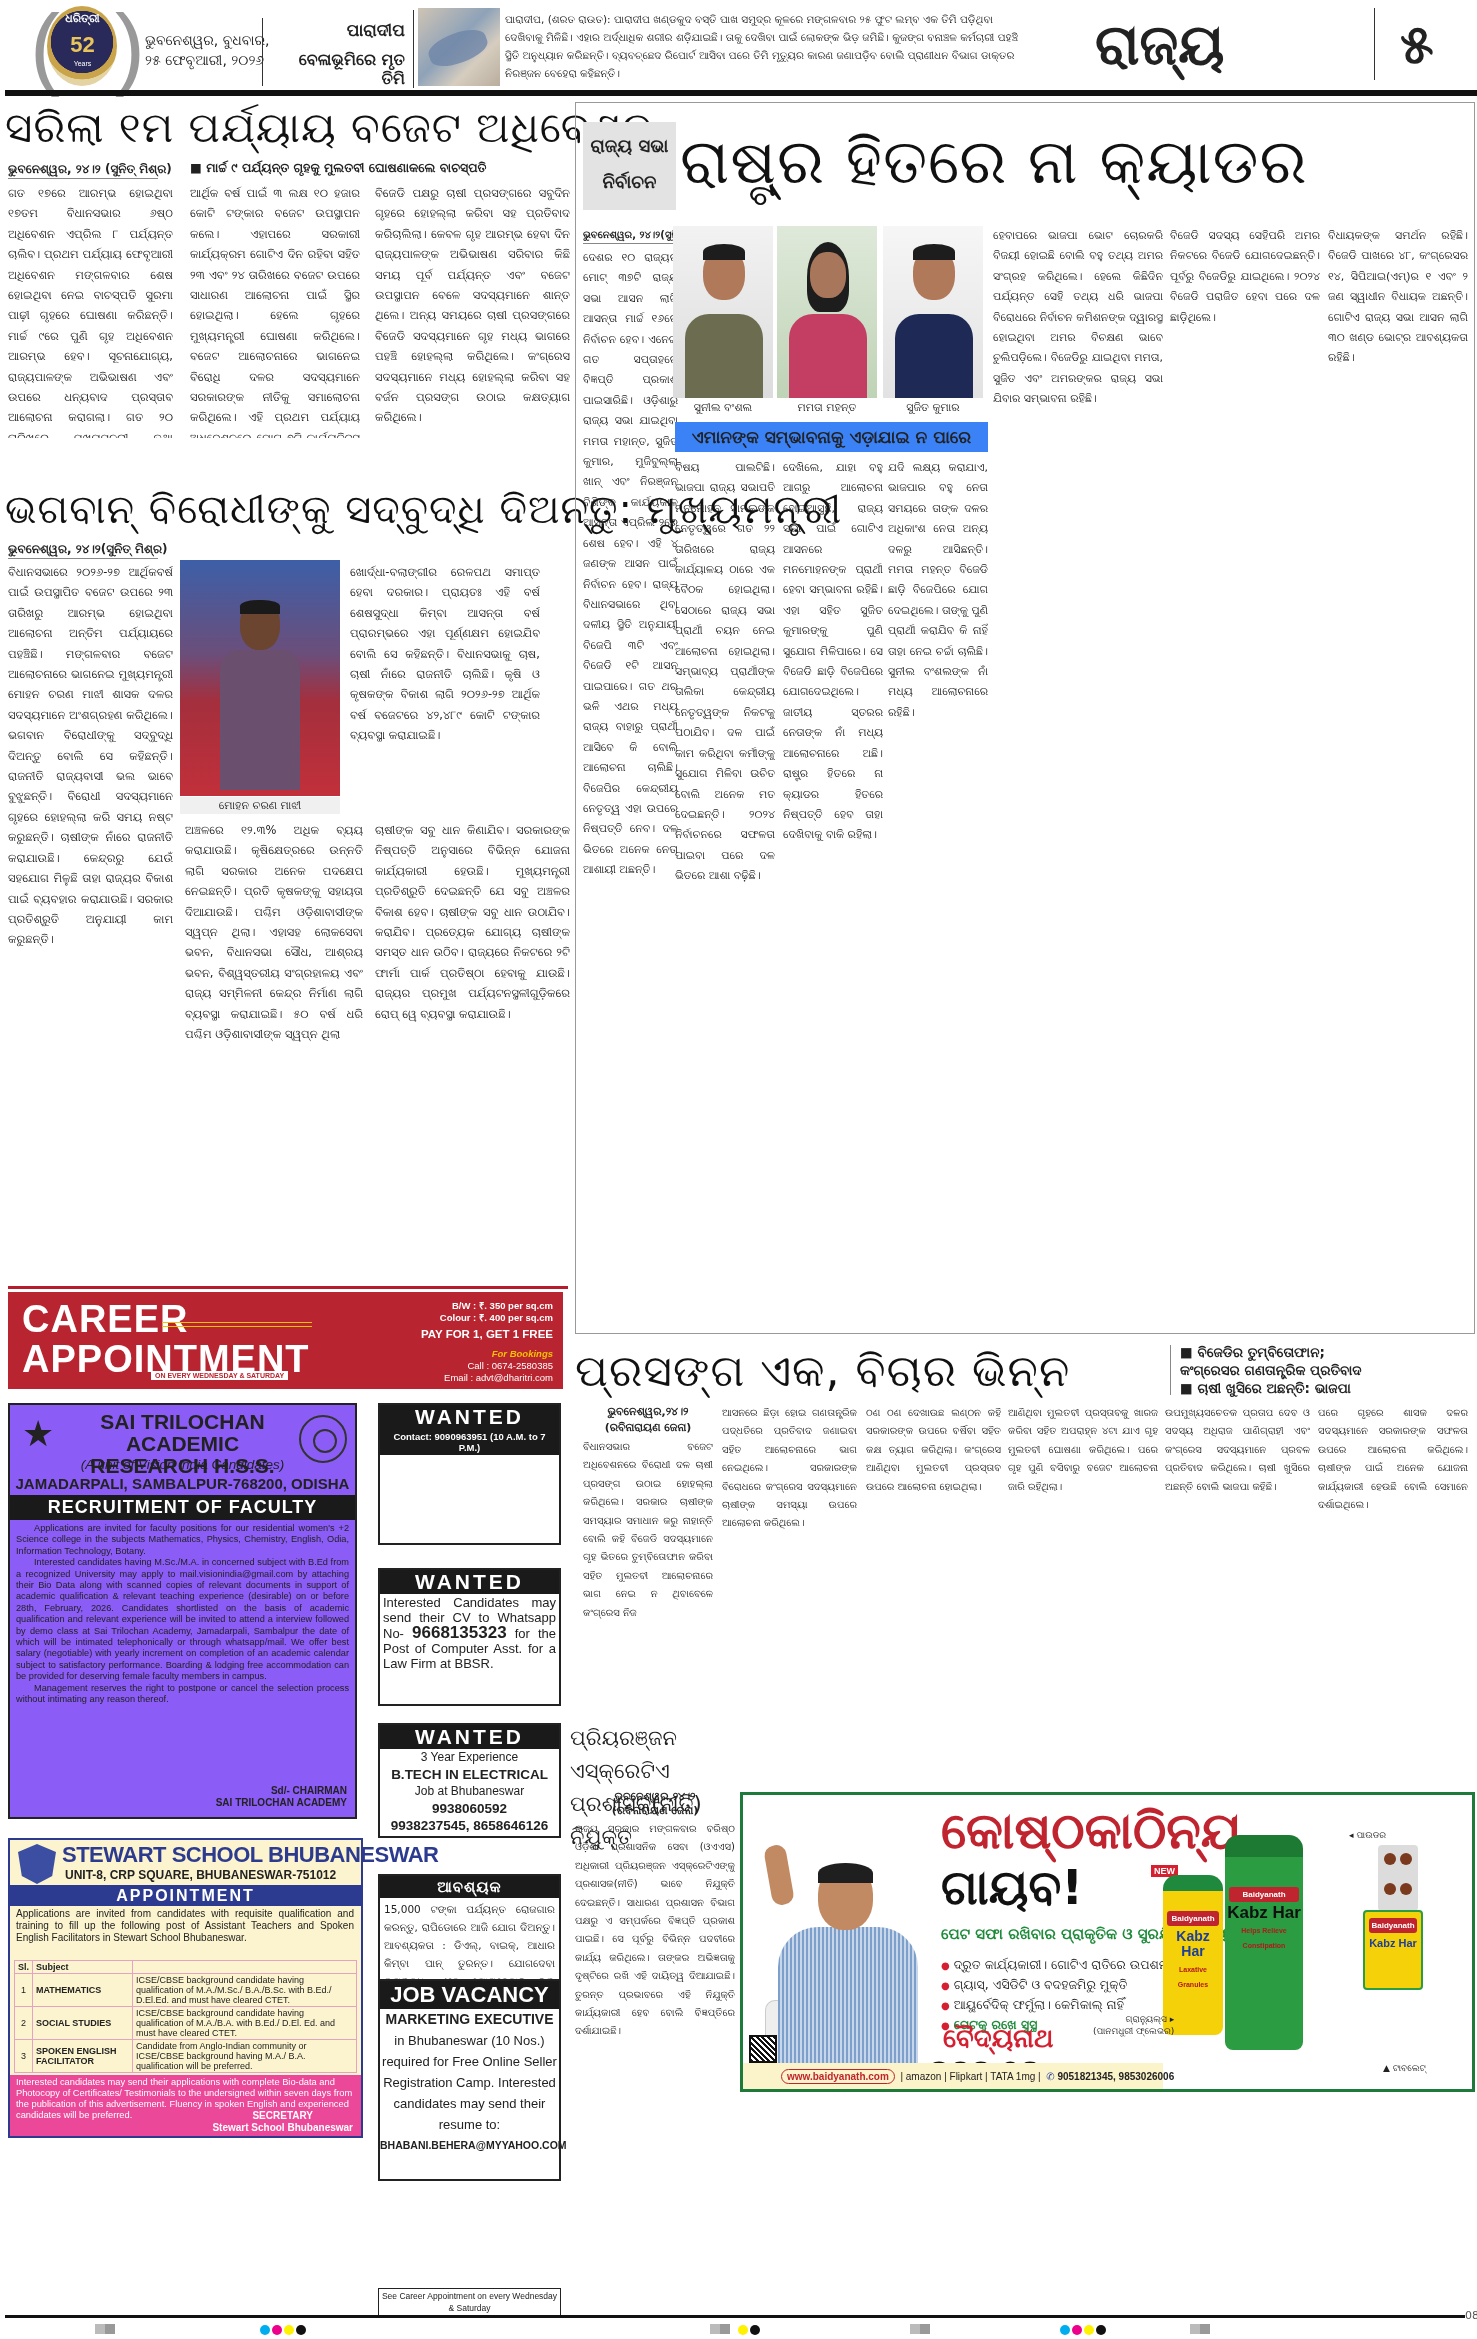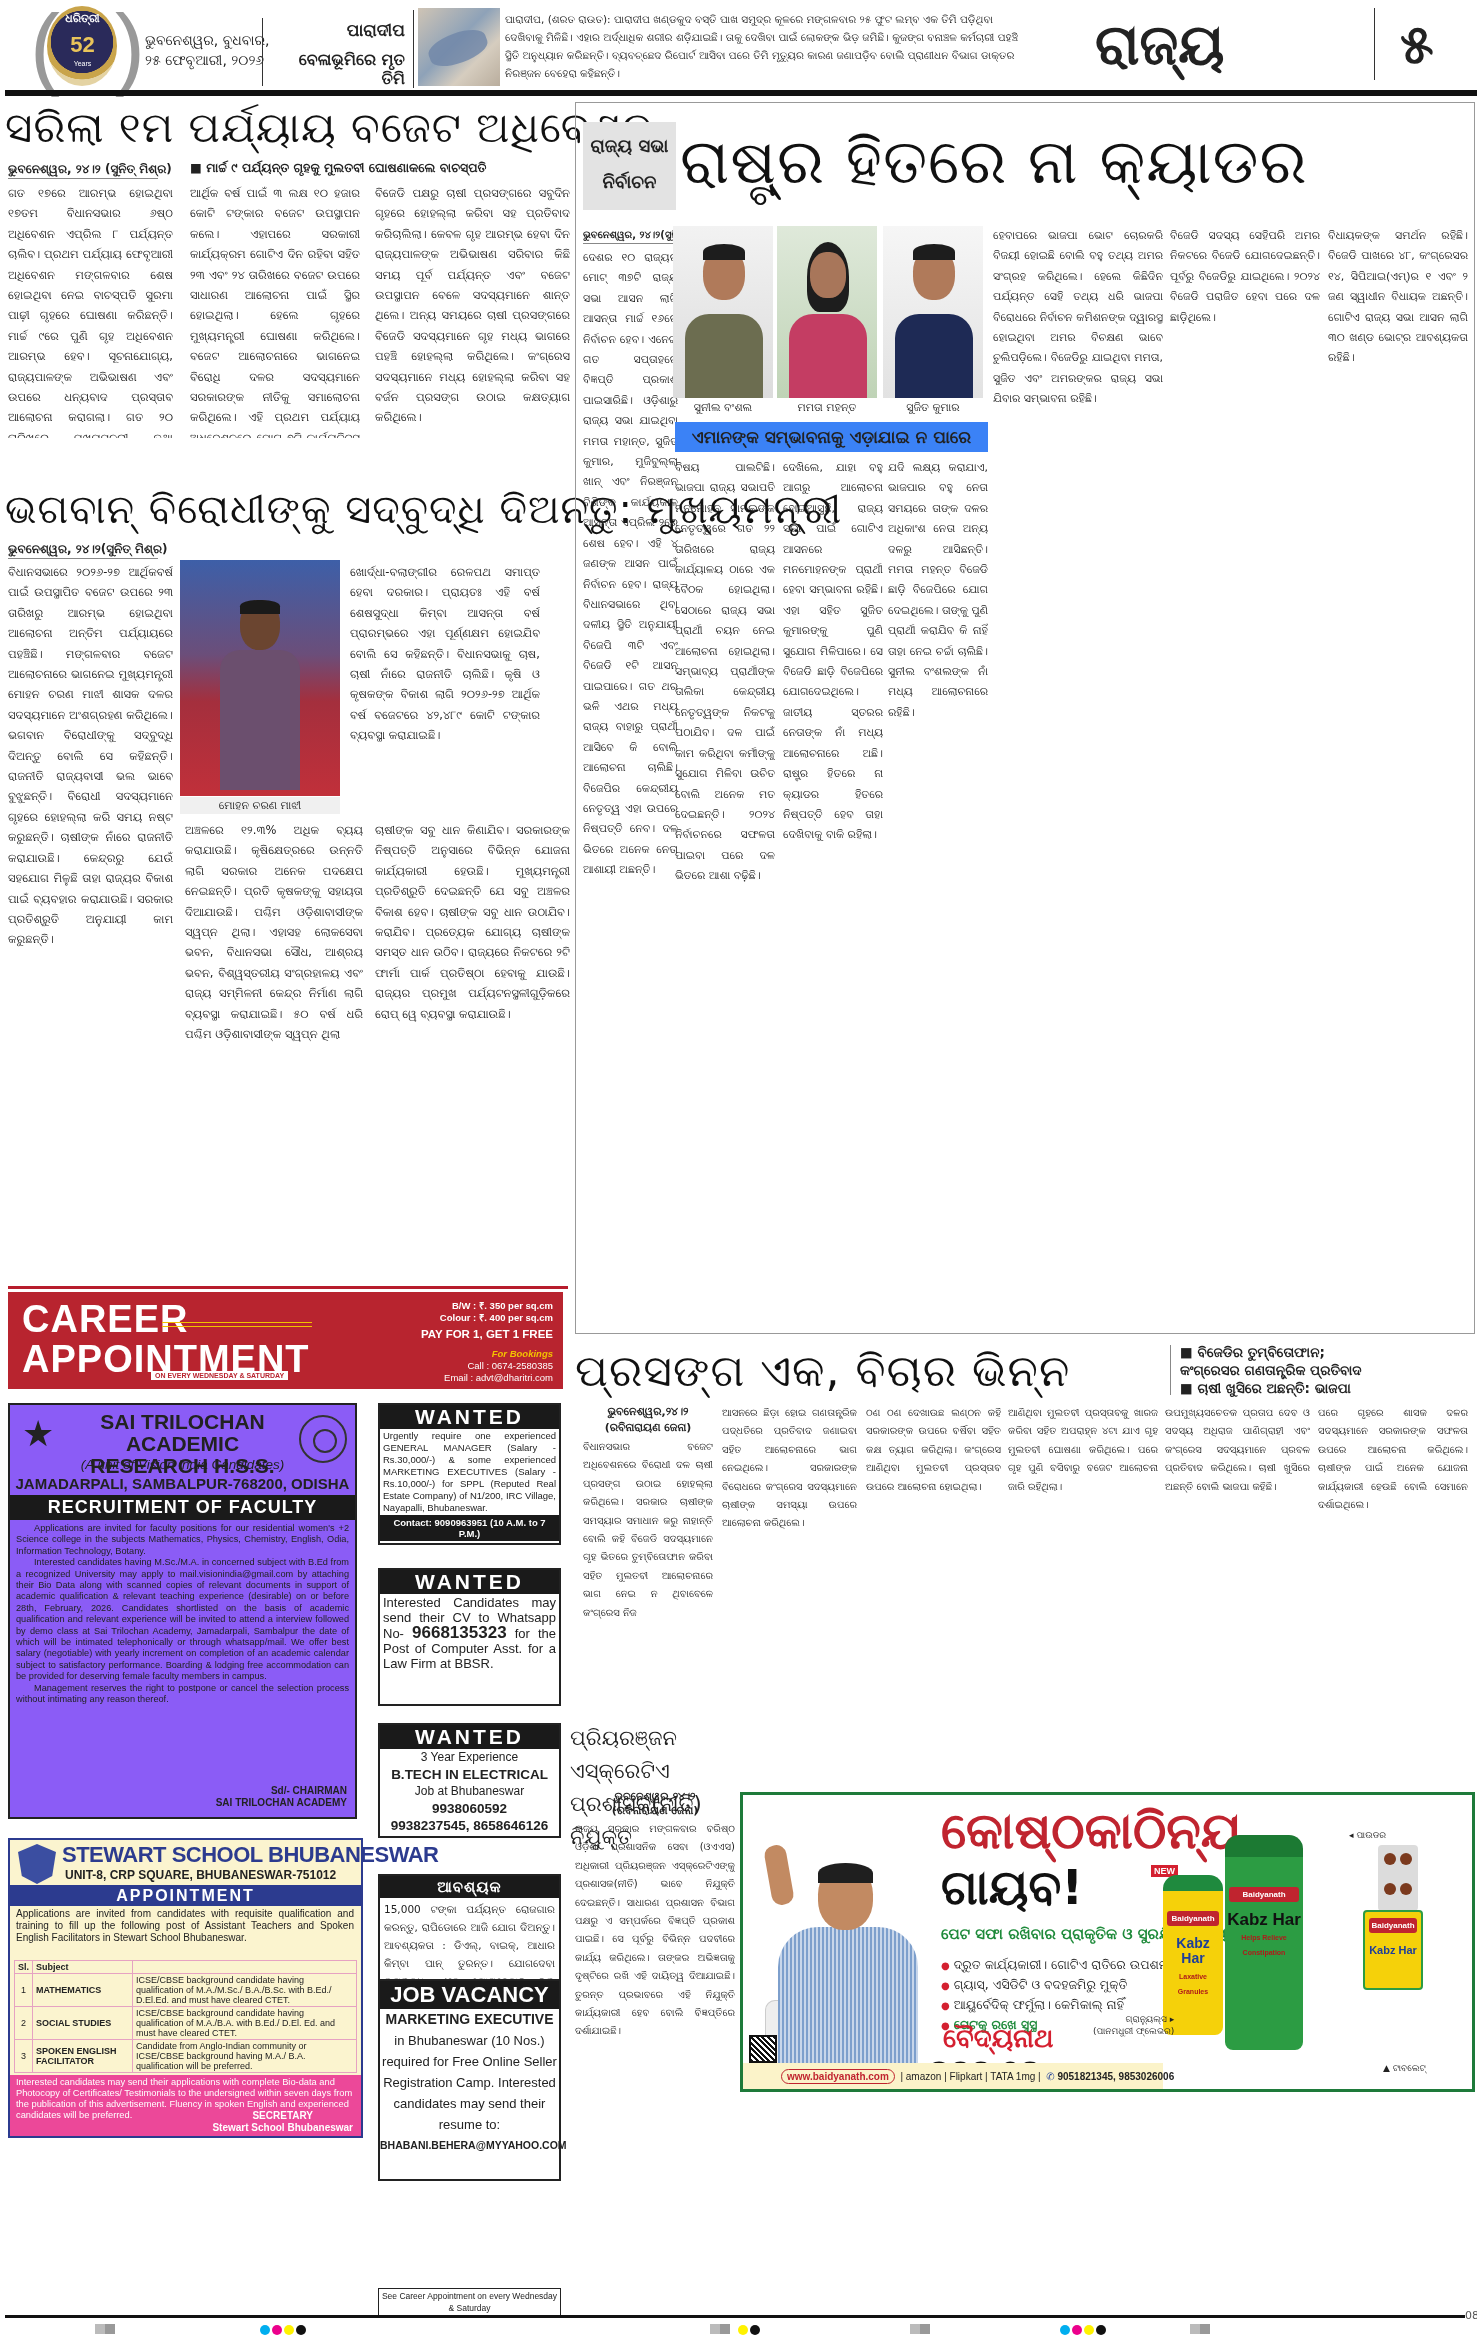--- a/index.html
+++ b/index.html
@@ -172,21 +172,21 @@
   .bad .jar { position:absolute; border-radius: 14px 14px 8px 8px; }
   .bad .jar1 { left:420px; top:80px; width:60px; height:160px; background:#f5d10a; border-top: 16px solid #1f8a3e; }
   .bad .jar2 { left:482px; top:40px; width:78px; height:215px; background:#2c9c43; border-top: 22px solid #1c7a33; }
   .bad .jar3 { left:620px; top:115px; width:60px; height:80px; background:#f5d10a; border:2px solid #2c9c43; border-radius:4px; }
   .bad .blister { position:absolute; left:635px; top:50px; width:40px; height:66px; background:#dcdcdc; border-radius:4px; }
   .bad .blister::before, .bad .blister::after { content:""; position:absolute; left:6px; width:12px; height:12px; border-radius:50%; background:#7b3a1e; box-shadow: 16px 0 0 #7b3a1e; }
   .bad .blister::before { top:8px; } .bad .blister::after { top:38px; }
   .bad .jar .lbl { position:absolute; left:0; width:100%; top:20px; text-align:center; font: bold 14px "Liberation Sans", sans-serif; color:#1d3e9a; line-height: 15px; }
   .bad .jar2 .lbl { color:#111; font-size: 17px; top: 30px; }
   .bad .jar .small { display:block; font-size:7px; color:#b01a1a; margin-top:3px; }
-  .bad .jar .brandname { display:block; font-size:8px; color:#fff; background:#c0242f; margin: 0 4px 10px; border-radius:3px; }
+  .bad .jar .brandname { display:block; font-size:8px; color:#fff; background:#c0242f; margin: 0 4px 3px; border-radius:3px; }
   .bad .new { position:absolute; left:408px; top:70px; background:#d42030; color:#fff; font: bold 9px "Liberation Sans", sans-serif; padding: 1px 3px; }
   .bad .lbl-pow { position:absolute; left:606px; top:35px; font-size: 9px; }
   .bad .lbl-gran { position:absolute; left:350px; top:218px; font-size: 9px; text-align:right; line-height: 12px; }
   .bad .lbl-tab { position:absolute; left:640px; top:268px; font-size: 9px; }
   .bad .footer { position:absolute; left:0; top:268px; width:420px; height:28px; background:#fbf3c9; font: 10px "Liberation Sans", sans-serif; line-height:28px; padding-left: 38px; white-space:nowrap; }
   .bad .footer .url { border:1.5px solid #c0242f; border-radius: 10px; padding: 1px 5px; color:#c0242f; font-weight:bold; }
   .bad .qr { position:absolute; left:6px; top:240px; width:28px; height:28px; background: repeating-linear-gradient(45deg,#111 0 2px,#fff 2px 4px); border: 2px solid #111; }
 
   
   .foot-rule { left: 5px; top: 2315px; width: 1460px; height: 3px; background:#111; }
@@ -372,21 +372,20 @@
     <div>Interested candidates may send their applications with complete Bio-data and Photocopy of Certificates/ Testimonials to the undersigned within seven days from the publication of this advertisement. Fluency in spoken English and experienced candidates will be preferred.</div>
     <div class="sig">
       <div>SECRETARY</div>
       <div>Stewart School Bhubaneswar</div>
     </div>
   </div>
 </div>
 
 <div class="abs wbox w1">
   <div class="wh">WANTED</div>
-  <div class="bd">Urgently require one experienced GENERAL MANAGER (Salary - Rs.30,000/-) &amp; some experienced MARKETING EXECUTIVES (Salary - Rs.10,000/-) for SPPL (Reputed Real Estate Company) of N1/200, IRC Village, Nayapalli, Bhubaneswar.</div>
   <div class="ft">Contact: 9090963951 (10 A.M. to 7 P.M.)</div>
 </div>
 <div class="abs wbox w2">
   <div class="wh">WANTED</div>
   <div class="bd"><span>Interested Candidates may send their CV to Whatsapp No-</span> <b>9668135323</b><span> for the Post of Computer Asst. for a Law Firm at BBSR.</span></div>
 </div>
 <div class="abs wbox w3">
   <div class="wh">WANTED</div>
   <div class="bd">
     <div>3 Year Experience</div>

